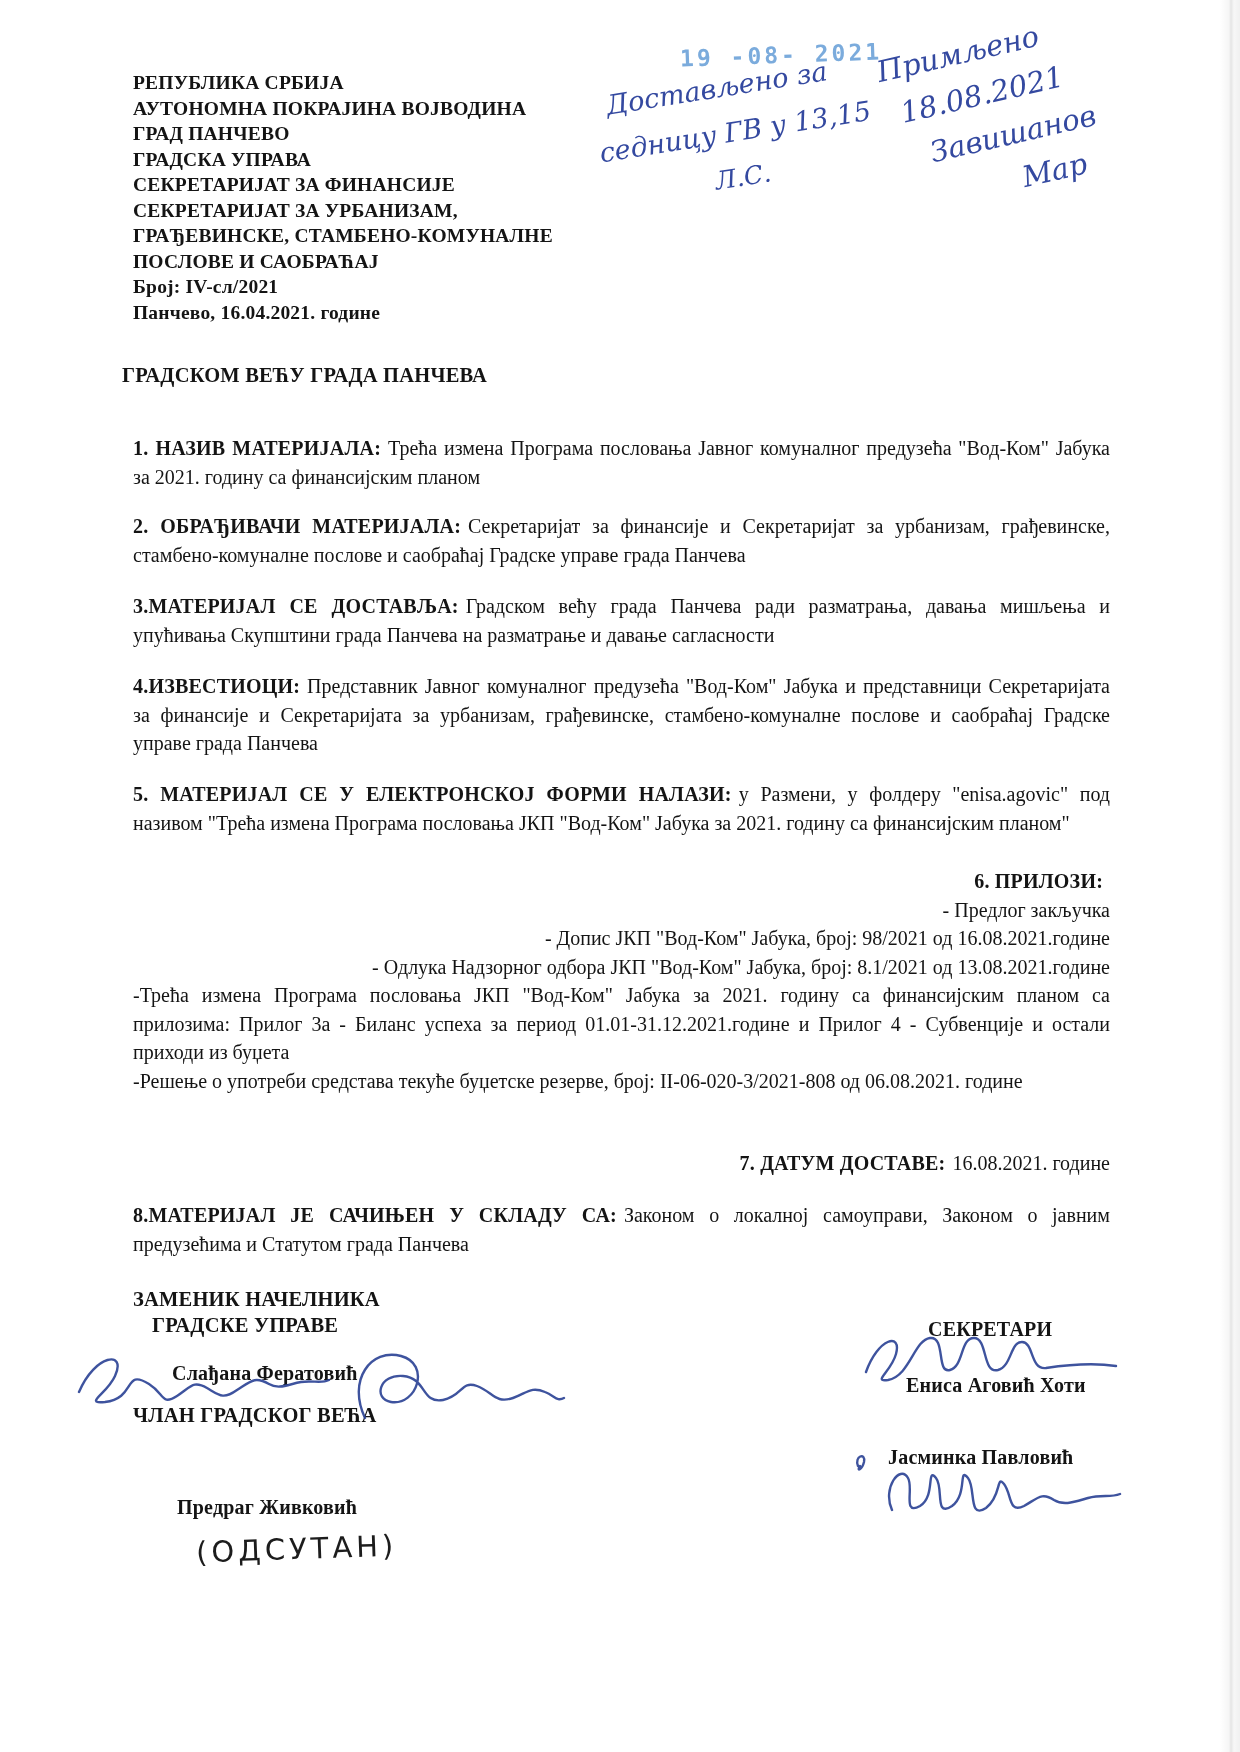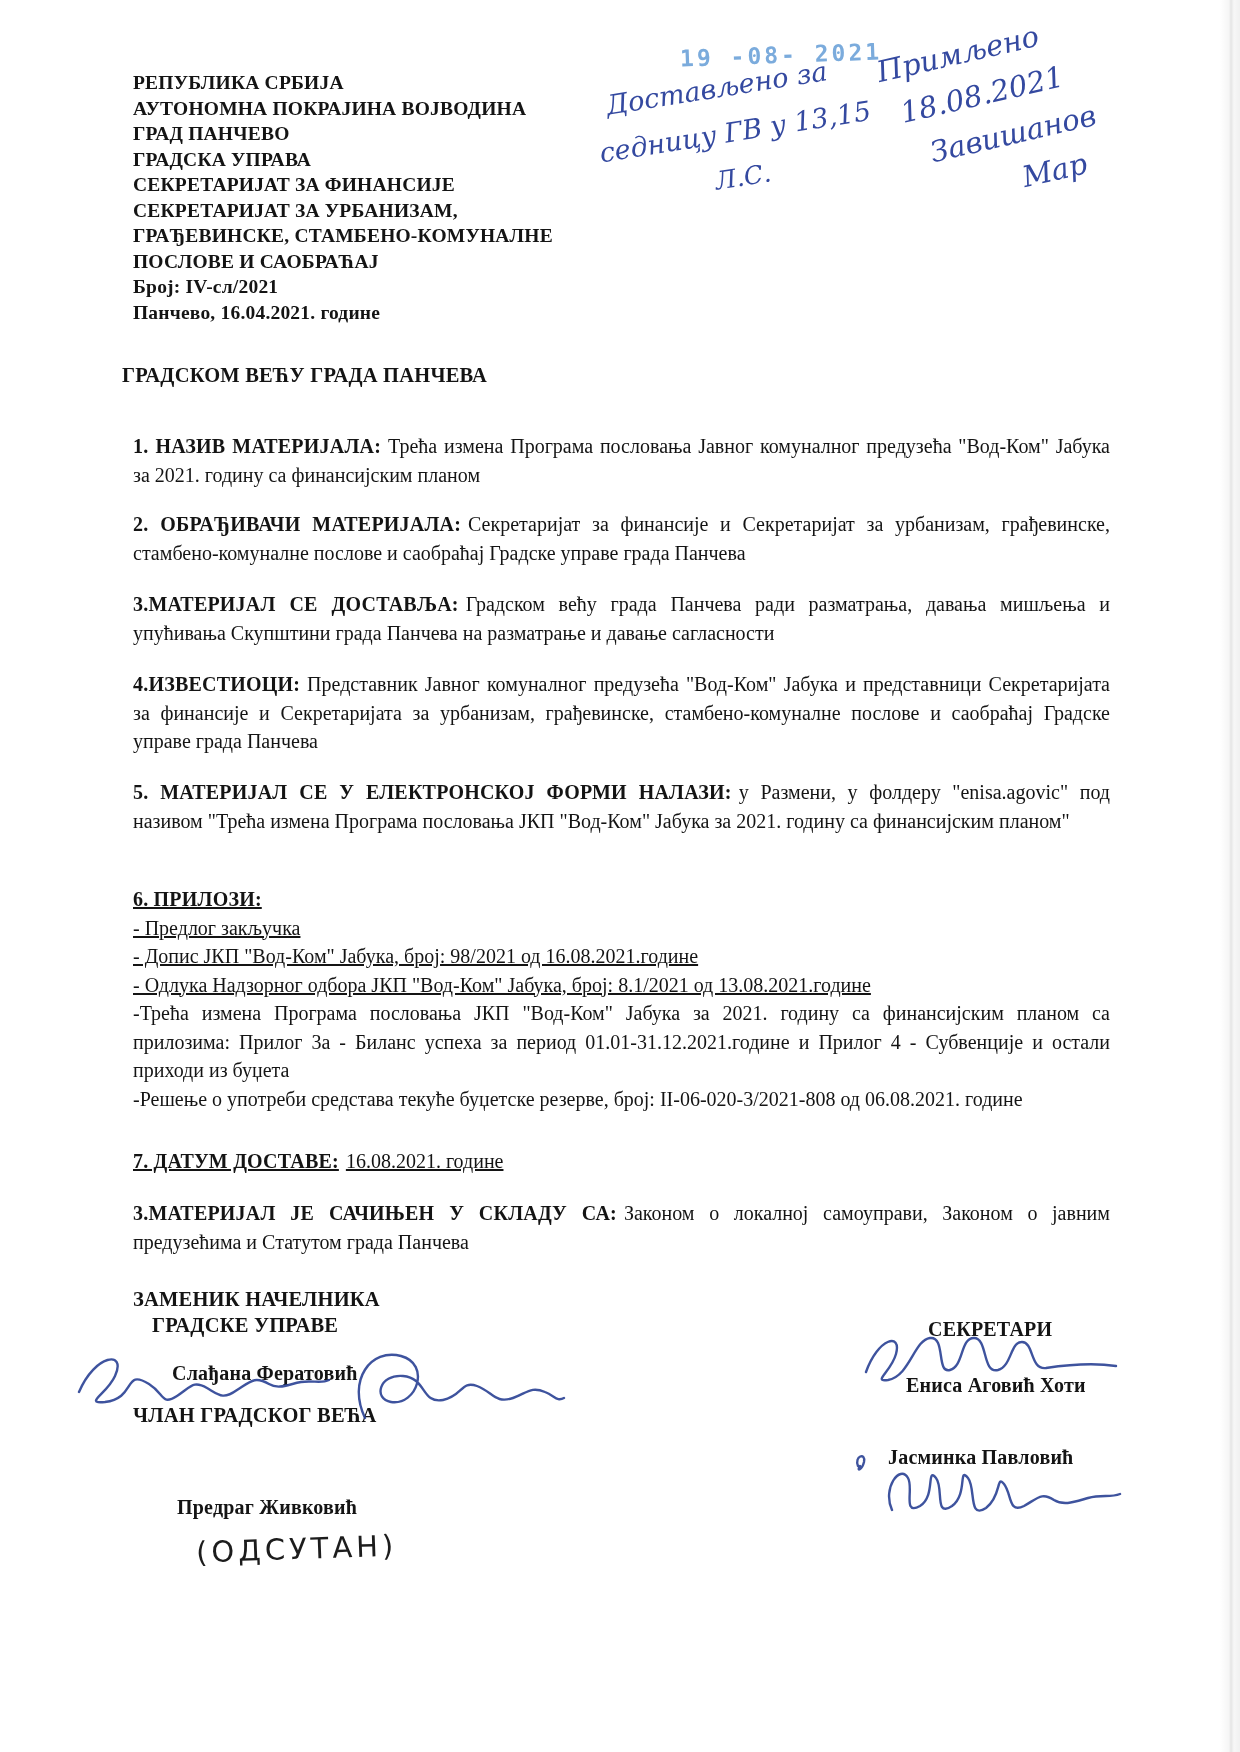--- a/index.html
+++ b/index.html
@@ -23,24 +23,23 @@
   }
   .recipient{
     position:absolute;left:122px;top:364px;
     font-weight:bold;font-size:20.5px;letter-spacing:.2px;
   }
   
   .para{
     position:absolute;left:133px;width:977px;
     font-size:20px;line-height:28.5px;
     text-align:justify;
-    margin-top:18px;
   }
   .para .lbl{font-weight:bold;margin-right:7px;letter-spacing:.2px;}
-  .plain{text-align:left;text-decoration:underline;}
+  .plain{text-align:right;}
   .attach-item{margin:0;}
   .gap-label{margin-right:16px;}
   
   .sig-text{position:absolute;font-weight:bold;font-size:20px;letter-spacing:.2px;}
   .hw-note{
     position:absolute;
     font-family:"DejaVu Serif",serif;
     font-style:italic;
     color:#3449a0;
   }
@@ -138,21 +137,21 @@
     <p class="attach-item plain">- Одлука Надзорног одбора ЈКП "Вод-Ком" Јабука, број: 8.1/2021 од 13.08.2021.године</p>
     <p class="attach-item">-Трећа измена Програма пословања ЈКП "Вод-Ком" Јабука за 2021. годину са финансијским планом са прилозима: Прилог 3а - Биланс успеха за период 01.01-31.12.2021.године и Прилог 4 - Субвенције и остали приходи из буџета</p>
     <p class="attach-item">-Решење о употреби средстава текуће буџетске резерве, број: II-06-020-3/2021-808 од 06.08.2021. године</p>
   </div>
 
   <p class="para plain" style="top:1129px">
     <b class="lbl gap-label">7. ДАТУМ ДОСТАВЕ:</b><span>16.08.2021. године</span>
   </p>
 
   <p class="para" style="top:1181px">
-    <b class="lbl">3.МАТЕРИЈАЛ ЈЕ САЧИЊЕН У СКЛАДУ СА:</b><span>Законом о локалној самоуправи, Законом о јавним предузећима и Статутом града Панчева</span>
+    <b class="lbl">8.МАТЕРИЈАЛ ЈЕ САЧИЊЕН У СКЛАДУ СА:</b><span>Законом о локалној самоуправи, Законом о јавним предузећима и Статутом града Панчева</span>
   </p>
 
   <div class="sig-text" style="left:133px;top:1288px;font-size:20.5px">ЗАМЕНИК НАЧЕЛНИКА</div>
   <div class="sig-text" style="left:152px;top:1314px;font-size:20.5px">ГРАДСКЕ УПРАВЕ</div>
   <div class="sig-text" style="left:172px;top:1362px">Слађана Фератовић</div>
   <div class="sig-text" style="left:133px;top:1404px;font-size:20.5px">ЧЛАН ГРАДСКОГ ВЕЋА</div>
   <div class="sig-text" style="left:177px;top:1496px">Предраг Живковић</div>
   <div class="absent">(ОДСУТАН)</div>
 
   <div class="sig-text" style="left:928px;top:1318px">СЕКРЕТАРИ</div>

